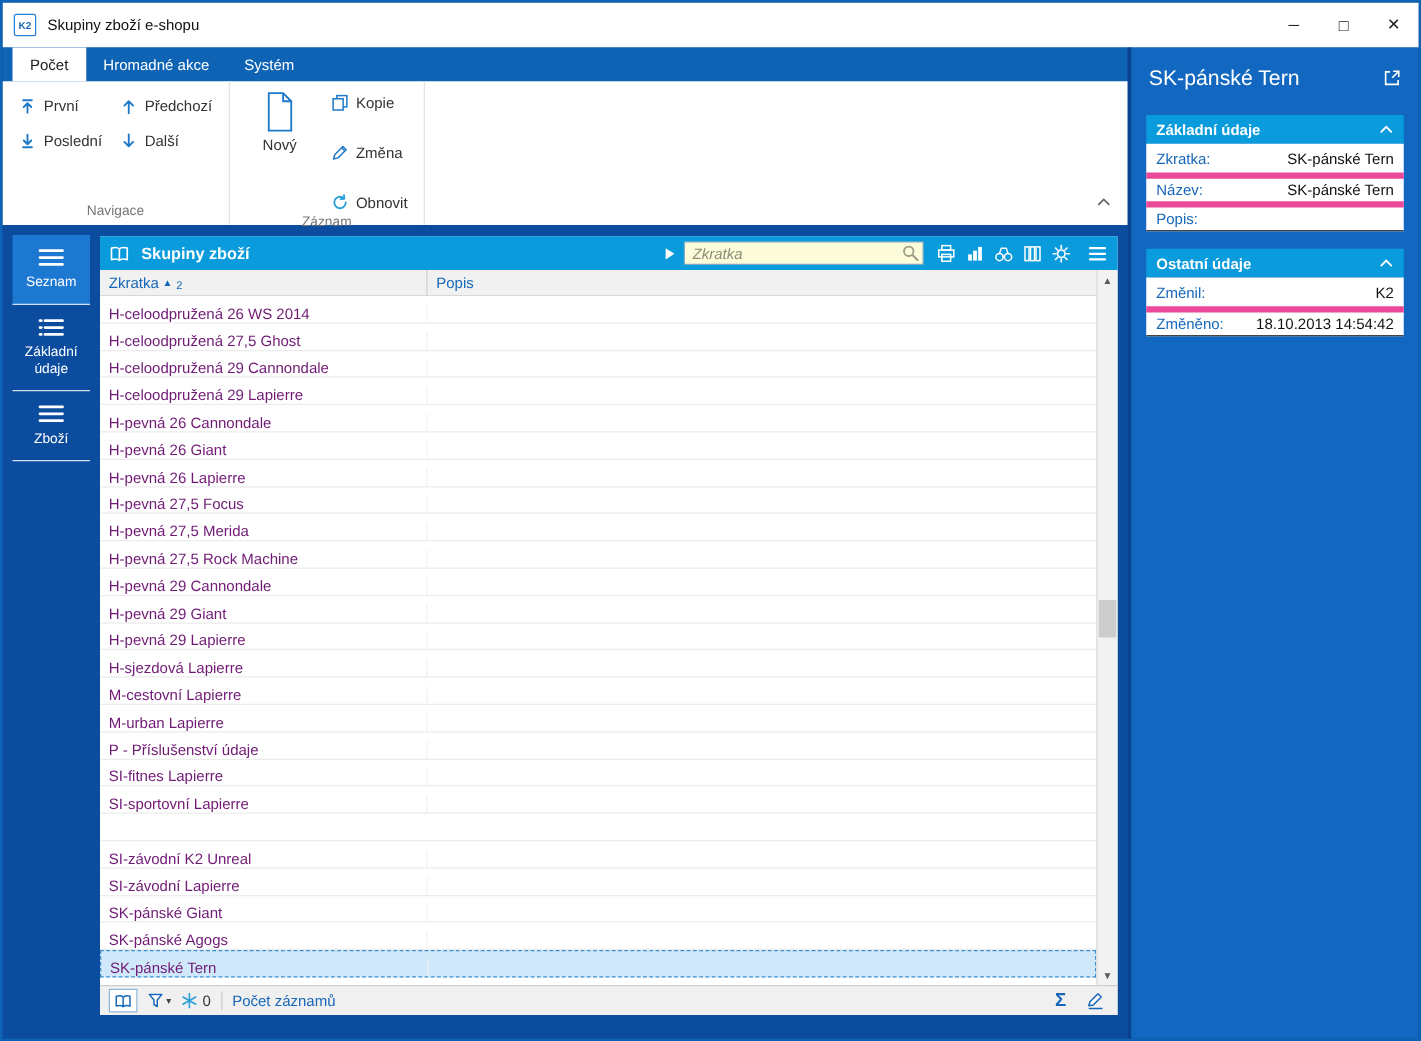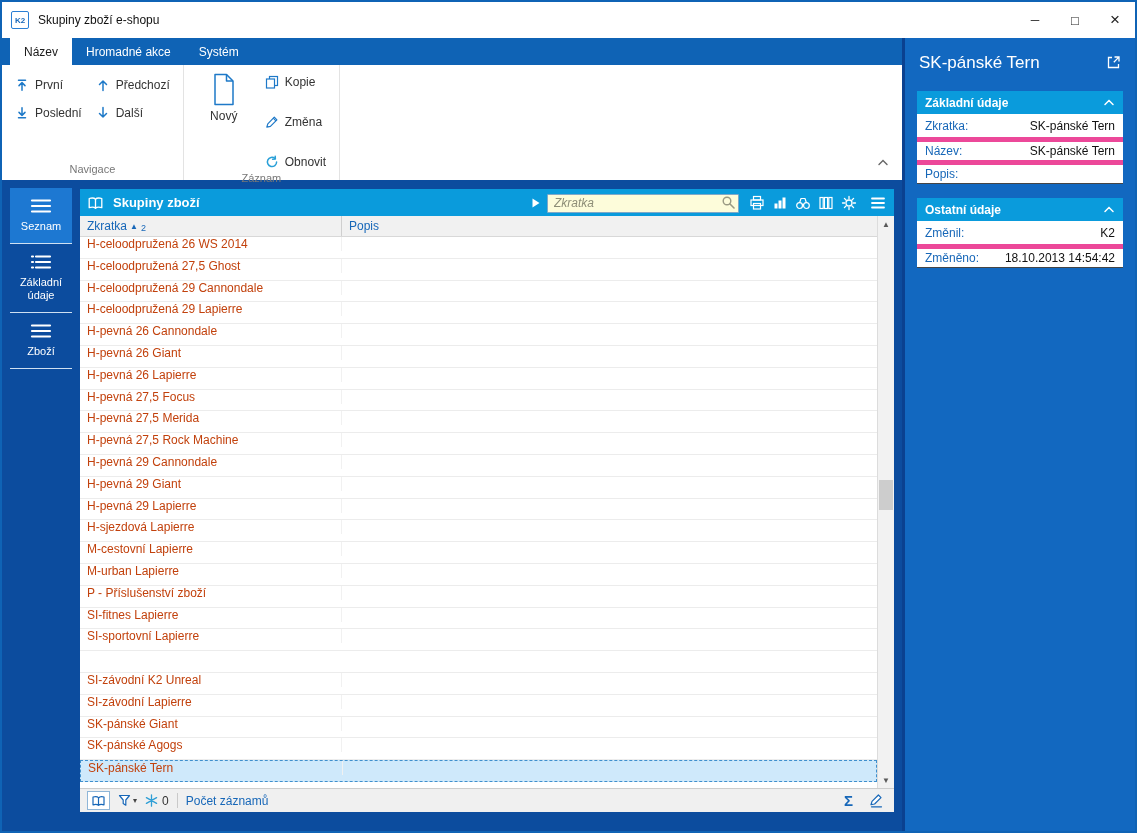--- a/index.html
+++ b/index.html
@@ -52,21 +52,21 @@
 
   .thead { height:21px; background:#f1f1f1; border-bottom:1px solid #d8d8d8; display:flex; flex:none; font-size:12px; color:#1767b8; }
   .th1 { width:262px; display:flex; align-items:center; padding-left:7px; border-right:1px solid #cfcfcf; gap:3px; }
   .th2 { flex:1; display:flex; align-items:center; padding-left:7px; }
   .sort-ind { font-size:8px; }
   .sort-num { font-size:9px; position:relative; top:2px; }
 
   .tzone { flex:1; display:flex; min-height:0; }
   .tmain { flex:1; display:flex; flex-direction:column; min-width:0; }
   .rows { flex:1; overflow:hidden; background:#fff; }
-  .trow { height:21.8px; display:flex; align-items:flex-start; border-bottom:1px solid #ececec; font-size:12px; color:#c2410c; cursor:default;gap:48px; }
+  .trow { height:21.8px; display:flex; align-items:flex-end; border-bottom:1px solid #ececec; font-size:12px; color:#701a75; cursor:default;gap:48px; }
   .trow .c1 { width:262px; display:flex; align-items:center; padding-left:7px; border-right:1px solid #f1f1f1; white-space:nowrap; overflow:hidden; }
   .trow .c2 { flex:1; display:flex; align-items:center; padding-left:7px; }
   .trow.selected { background:#cfe9fb; border:1px dashed #3f8fcd; }
 
   .vscroll { width:17px; flex:none; background:#f2f2f2; border-left:1px solid #dcdcdc; display:flex; flex-direction:column; }
   .sbtn { height:16px; display:flex; align-items:center; justify-content:center; font-size:8px; color:#5a5a5a; }
   .strack { flex:1; position:relative; }
   .sthumb { position:absolute; left:1px; right:1px; top:46%; height:30px; background:#cdcdcd; }
 
   .statusbar { height:24px; background:#f0f0f0; border-top:1px solid #cdcdcd; display:flex; align-items:center; padding:0 7px; gap:8px; flex:none; font-size:12px; }
@@ -109,21 +109,21 @@
       <span class="wc">─</span>
       <span class="wc max">□</span>
       <span class="wc close">×</span>
     </span>
   </div>
 
   <div class="body-row">
     <div class="left-col">
 
       <div class="ribbon-tabs">
-        <div class="rtab active">Název</div>
+        <div class="rtab active">Počet</div>
         <div class="rtab">Hromadné akce</div>
         <div class="rtab">Systém</div>
       </div>
 
       <div class="ribbon-body">
         <div class="rgroup">
           <div class="rgroup-content">
             <div class="nav-col">
               <div class="nav-item">
                 <svg width="14" height="14" viewBox="0 0 14 14">
@@ -356,21 +356,21 @@
                 </div>
                   <div class="trow">
                   <div class="cell c1">M-cestovní Lapierre</div>
                   <div class="cell c2"></div>
                 </div>
                   <div class="trow">
                   <div class="cell c1">M-urban Lapierre</div>
                   <div class="cell c2"></div>
                 </div>
                   <div class="trow">
-                  <div class="cell c1">P - Příslušenství zboží</div>
+                  <div class="cell c1">P - Příslušenství údaje</div>
                   <div class="cell c2"></div>
                 </div>
                   <div class="trow">
                   <div class="cell c1">SI-fitnes Lapierre</div>
                   <div class="cell c2"></div>
                 </div>
                   <div class="trow">
                   <div class="cell c1">SI-sportovní Lapierre</div>
                   <div class="cell c2"></div>
                 </div>

